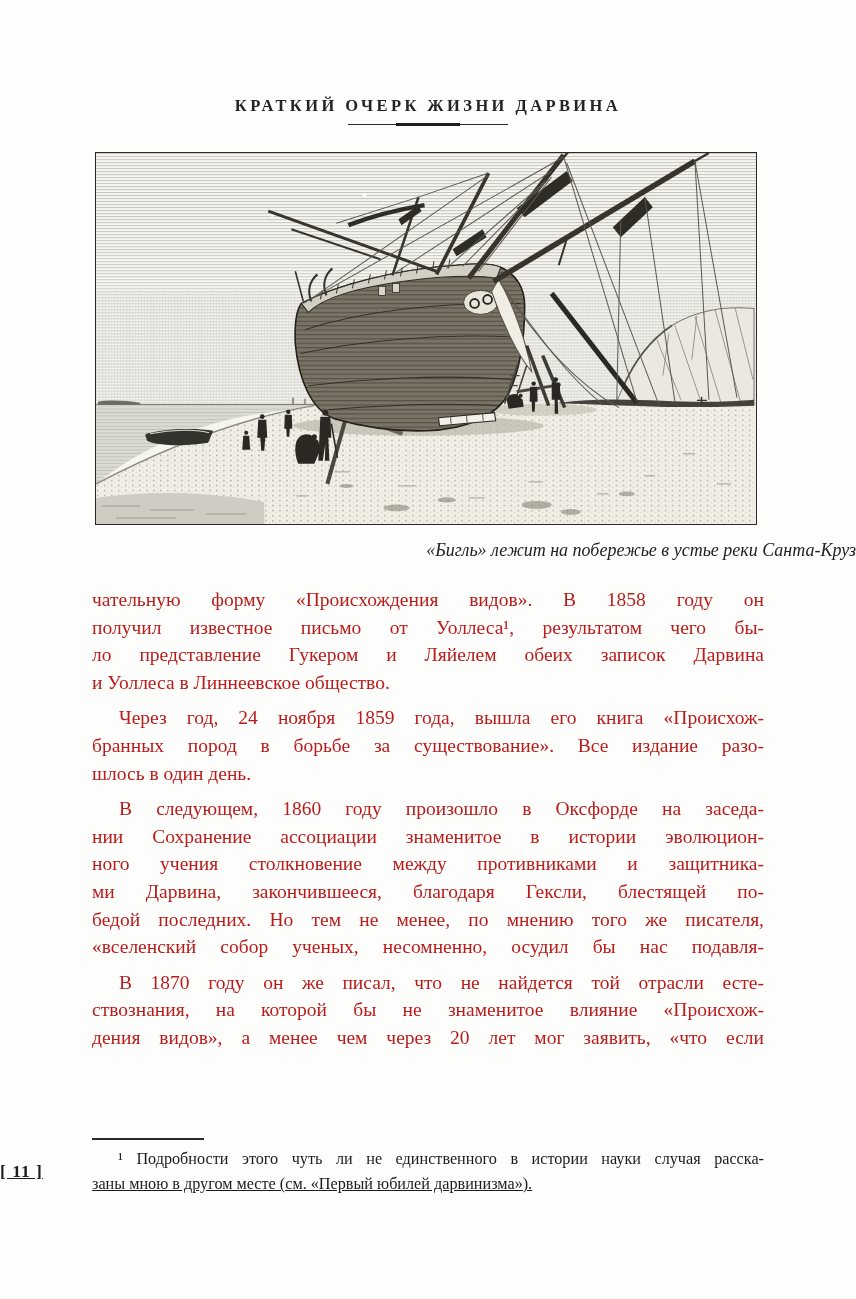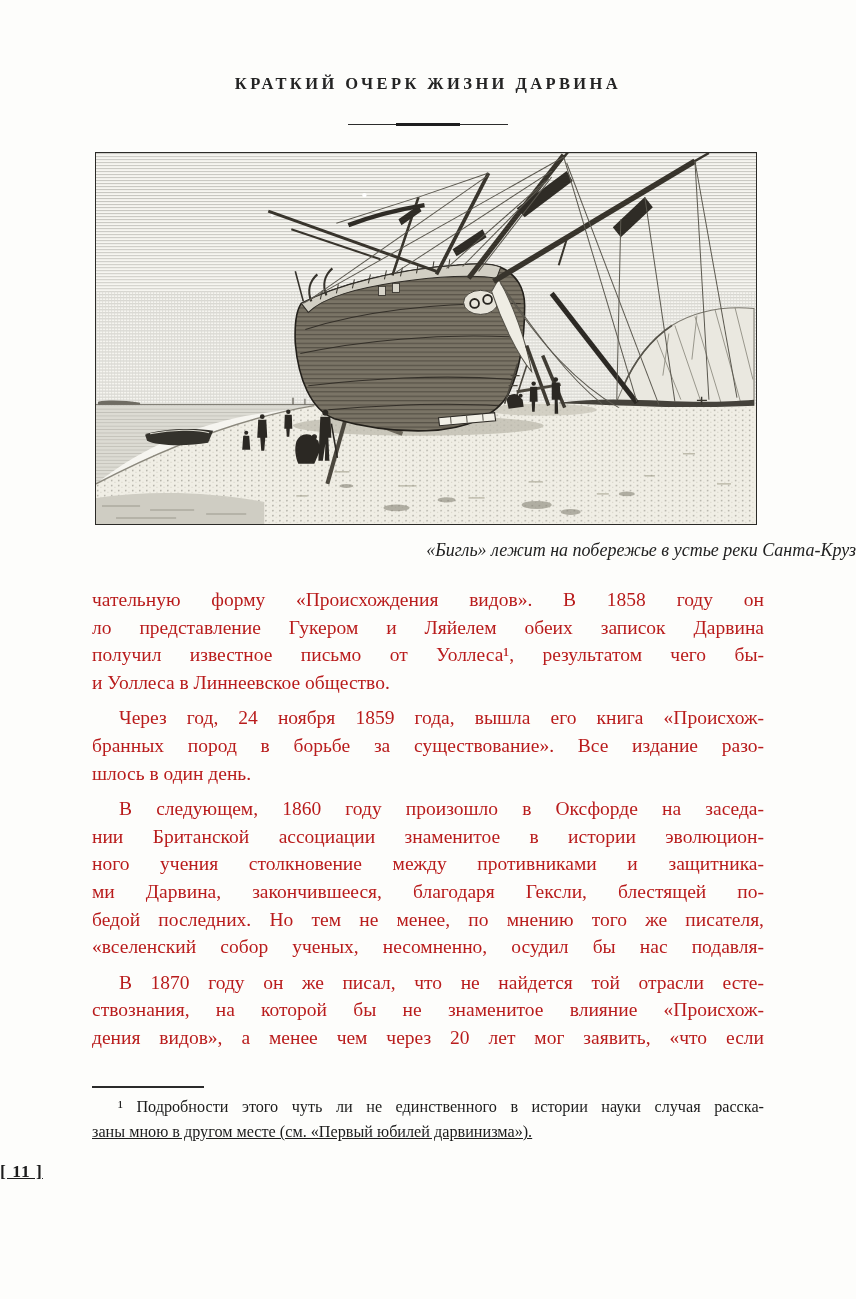--- a/index.html
+++ b/index.html
@@ -7,21 +7,21 @@
     width: 856px; height: 1299px;
     background: #fdfdfb;
     font-family: "Liberation Serif", "DejaVu Serif", serif;
     color: #1b1b1b;
     overflow: hidden;
   }
   .page { position: relative; width: 856px; height: 1299px; }
 
   
   .chapter-title {
-    position: absolute; top: 74px; left: 0; width: 100%;
+    position: absolute; top: 96px; left: 0; width: 100%;
     text-align: center;
     font-size: 16.5px; font-weight: bold;
     letter-spacing: 3.4px;
     color: #242424;
   }
   .head-rule {
     position: absolute; top: 124px; left: 50%;
     width: 160px; height: 1px; background: #2c2c2c;
     transform: translateX(-50%);
   }
@@ -53,21 +53,21 @@
     position: absolute; top: 586px; left: 92px; width: 672px;
     font-size: 19.5px; line-height: 27.6px;
     color: #b91c1c;
   }
   .line { text-align: justify; text-align-last: justify; }
   .line.indent { padding-left: 27px; margin-top: 8px; }
   .line.last { text-align-last: left; }
 
   
   .footnote {
-    position: absolute; top: 1086px; left: 92px; width: 672px;
+    position: absolute; top: 1138px; left: 92px; width: 672px;
     font-size: 16.2px; line-height: 25px; color: #1c1c1c;
   }
   .footnote-rule { width: 112px; height: 2px; background: #2a2a2a; margin-bottom: 7px; }
   .fn-line { text-align: justify; text-align-last: justify; }
   .fn-line.indent { padding-left: 26px; }
   .fn-line.last { text-align-last: left; text-decoration: underline; }
 
   
   .page-number {
     position: absolute; top: 1161px; left: 0; width: 100%;
@@ -300,32 +300,32 @@
             <path d="M455,229 L463,229 L464,246 L461,246 L461.5,260 L458,260 L458,246 L455,246 Z"></path>
         </g>
       </svg>
     </div>
     <div class="fig-caption">«Бигль» лежит на побережье в устье реки Санта-Круз</div>
   </div>
 
   <div class="body-text" id="body-text">
       <div class="para">
         <div class="line">чательную форму «Происхождения видов». В 1858 году он</div>
+        <div class="line">получил известное письмо от Уоллеса¹, результатом чего бы-</div>
         <div class="line">ло представление Гукером и Ляйелем обеих записок Дарвина</div>
-        <div class="line">получил известное письмо от Уоллеса¹, результатом чего бы-</div>
         <div class="line last">и Уоллеса в Линнеевское общество.</div>
       </div>
       <div class="para">
         <div class="line indent">Через год, 24 ноября 1859 года, вышла его книга «Происхож-</div>
         <div class="line">бранных пород в борьбе за существование». Все издание разо-</div>
         <div class="line last">шлось в один день.</div>
       </div>
       <div class="para">
         <div class="line indent">В следующем, 1860 году произошло в Оксфорде на заседа-</div>
-        <div class="line">нии Британской ассоциации знаменитое в истории эволюцион-</div>
+        <div class="line">нии Сохранение ассоциации знаменитое в истории эволюцион-</div>
         <div class="line">ного учения столкновение между противниками и защитника-</div>
         <div class="line">ми Дарвина, закончившееся, благодаря Гексли, блестящей по-</div>
         <div class="line">бедой последних. Но тем не менее, по мнению того же писателя,</div>
         <div class="line">«вселенский собор ученых, несомненно, осудил бы нас подавля-</div>
       </div>
       <div class="para">
         <div class="line indent">В 1870 году он же писал, что не найдется той отрасли есте-</div>
         <div class="line">ствознания, на которой бы не знаменитое влияние «Происхож-</div>
         <div class="line">дения видов», а менее чем через 20 лет мог заявить, «что если</div>
       </div>

